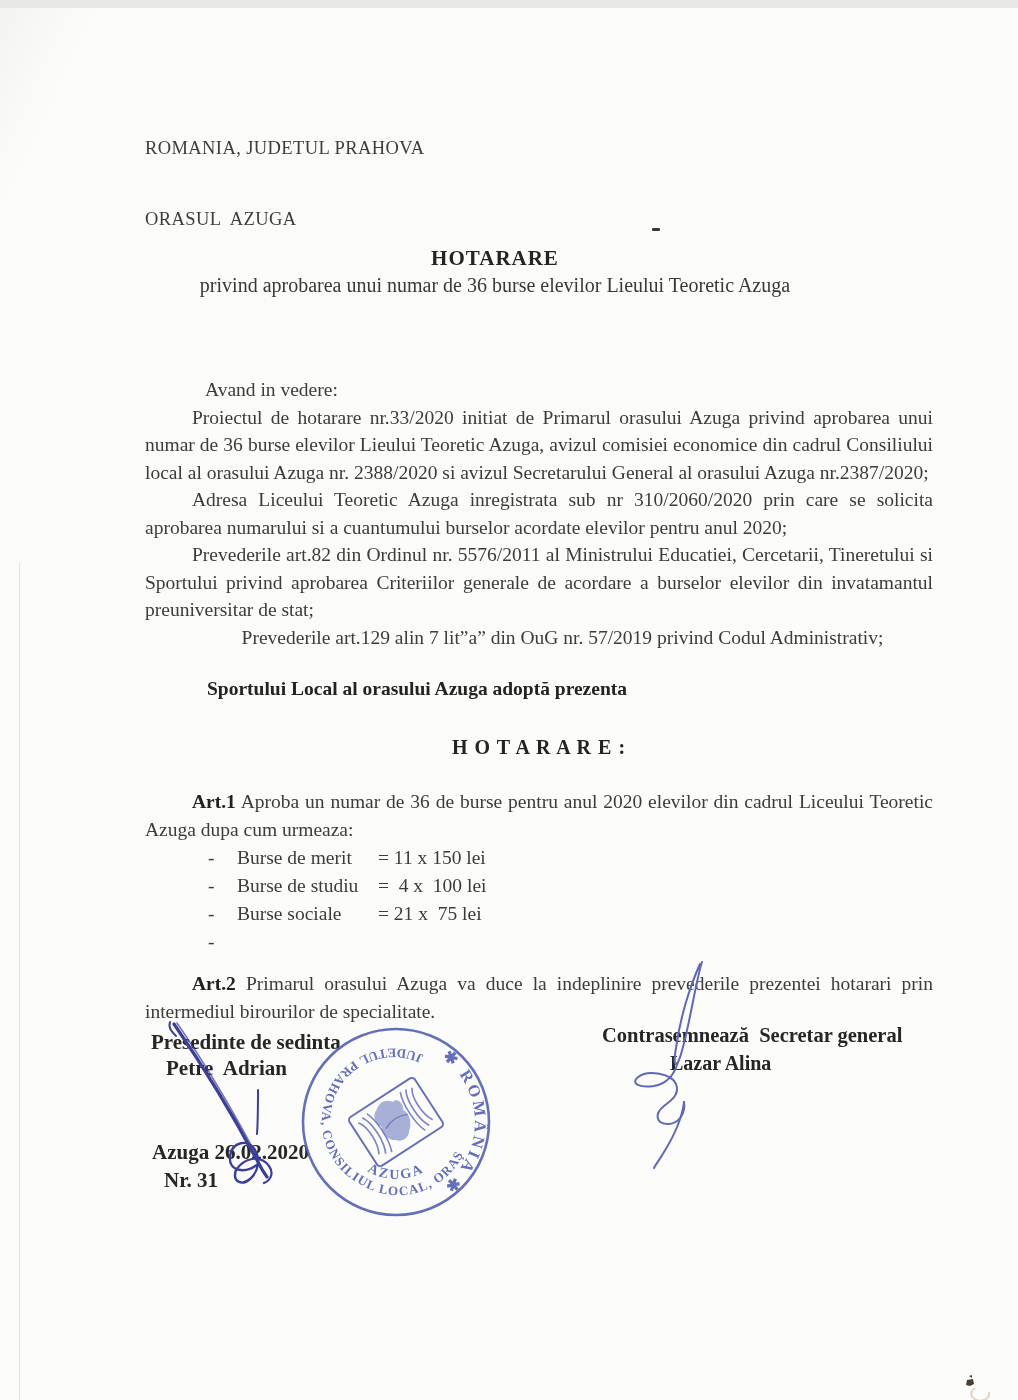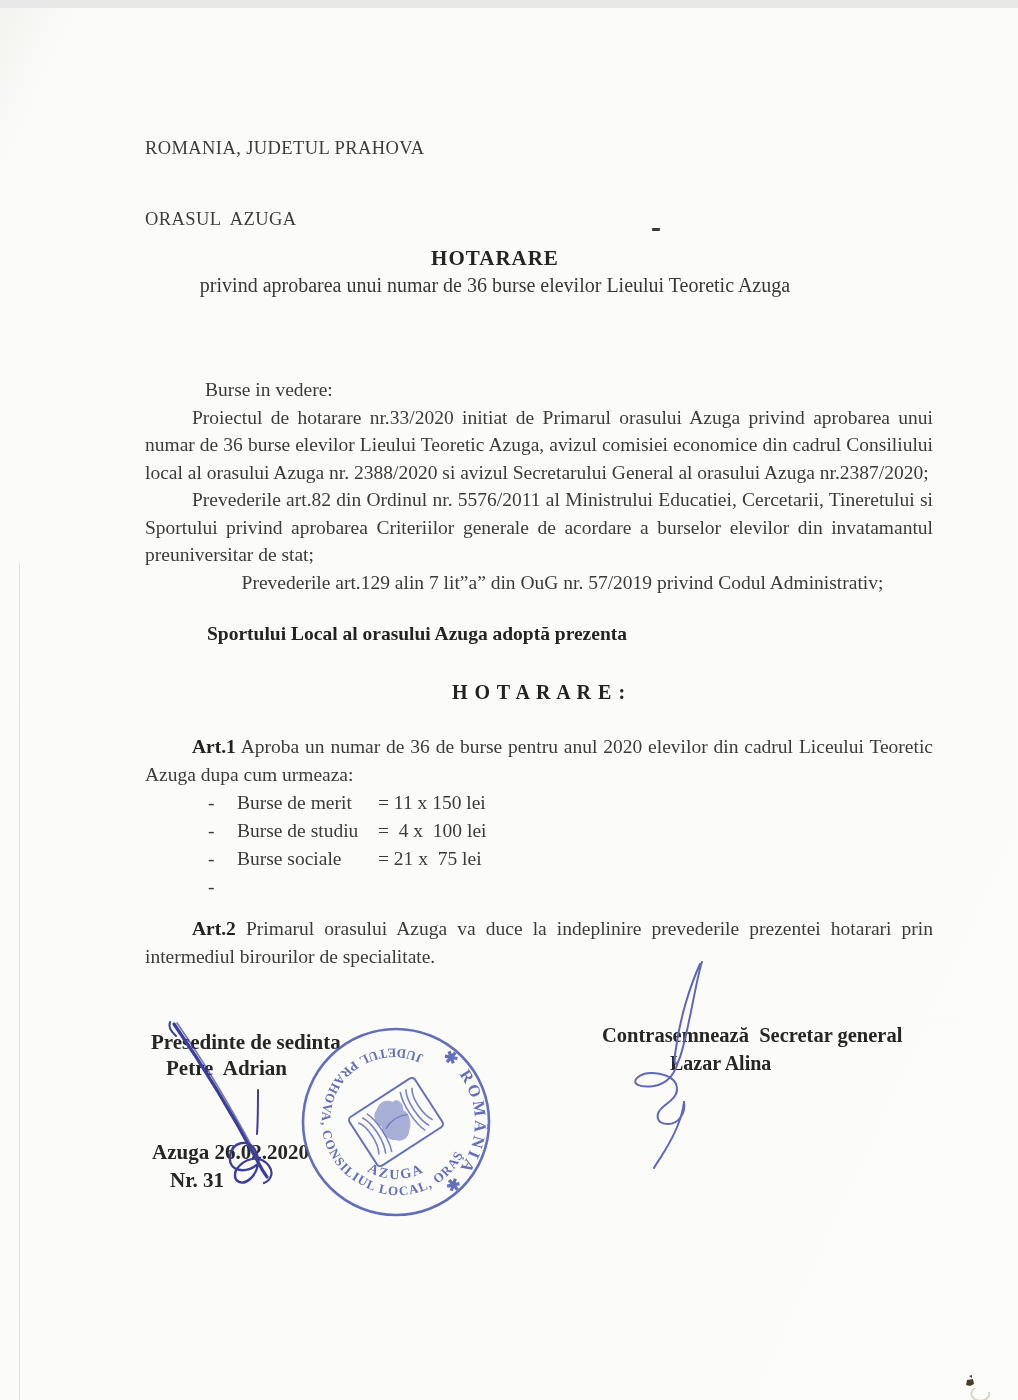--- a/index.html
+++ b/index.html
@@ -73,21 +73,21 @@
   }
   .sig-right-name{
     position:absolute;left:670px;top:1044px;
     font-size:20px;font-weight:bold;color:#262626;
   }
   .footer-date{
     position:absolute;left:152px;top:1132px;
     font-size:21px;font-weight:bold;color:#262626;
   }
   .footer-number{
-    position:absolute;left:170px;top:1160px;
+    position:absolute;left:164px;top:1160px;
     font-size:21px;font-weight:bold;color:#262626;
   }
   .stamp-wrap{position:absolute;left:296px;top:1014px;width:200px;height:200px;opacity:.92;}
   .sig-svg{position:absolute;}
   .smudge{position:absolute;left:955px;top:1358px;}
 </style>
 </head>
 <body>
 
 <div class="page">
@@ -100,22 +100,23 @@
   </div>
 
   <div class="stray-dash"></div>
 
   <div class="title-block">
     <div class="title-main">HOTARARE</div>
     <div class="title-sub">privind aprobarea unui numar de 36 burse elevilor Lieului Teoretic Azuga</div>
   </div>
 
   <div class="body-block">
-    <p class="intro-line">Burse in vedere:</p>
+    <p class="intro-line">Avand in vedere:</p>
     <p class="p-justify">Proiectul de hotarare nr.33/2020 initiat de Primarul orasului Azuga privind aprobarea unui numar de 36 burse elevilor Lieului Teoretic Azuga, avizul comisiei economice din cadrul Consiliului local al orasului Azuga nr. 2388/2020 si avizul Secretarului General al orasului Azuga nr.2387/2020;</p>
+    <p class="p-justify">Adresa Liceului Teoretic Azuga inregistrata sub nr 310/2060/2020 prin care se solicita aprobarea numarului si a cuantumului burselor acordate elevilor pentru anul 2020;</p>
     <p class="p-justify">Prevederile art.82 din Ordinul nr. 5576/2011 al Ministrului Educatiei, Cercetarii, Tineretului si Sportului privind aprobarea Criteriilor generale de acordare a burselor elevilor din invatamantul preuniversitar de stat;</p>
     <p class="p-plain">Prevederile art.129 alin 7 lit”a” din OuG nr. 57/2019 privind Codul Administrativ;</p>
 
     <p class="adoption-line">Sportului Local al orasului Azuga adoptă prezenta</p>
 
     <p class="decision-heading">H O T A R A R E :</p>
 
     <p class="p-justify art-para"><span class="art-label">Art.1</span> <span>Aproba un numar de 36 de burse pentru anul 2020 elevilor din cadrul Liceului Teoretic Azuga dupa cum urmeaza:</span></p>
 
     <div class="bullet-list">

